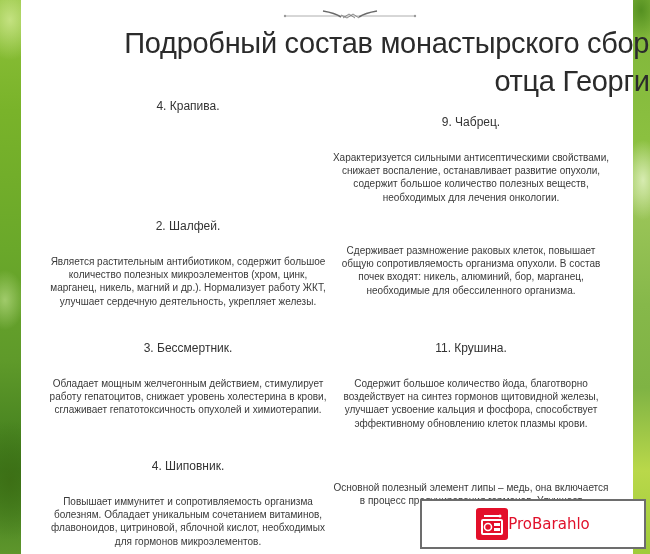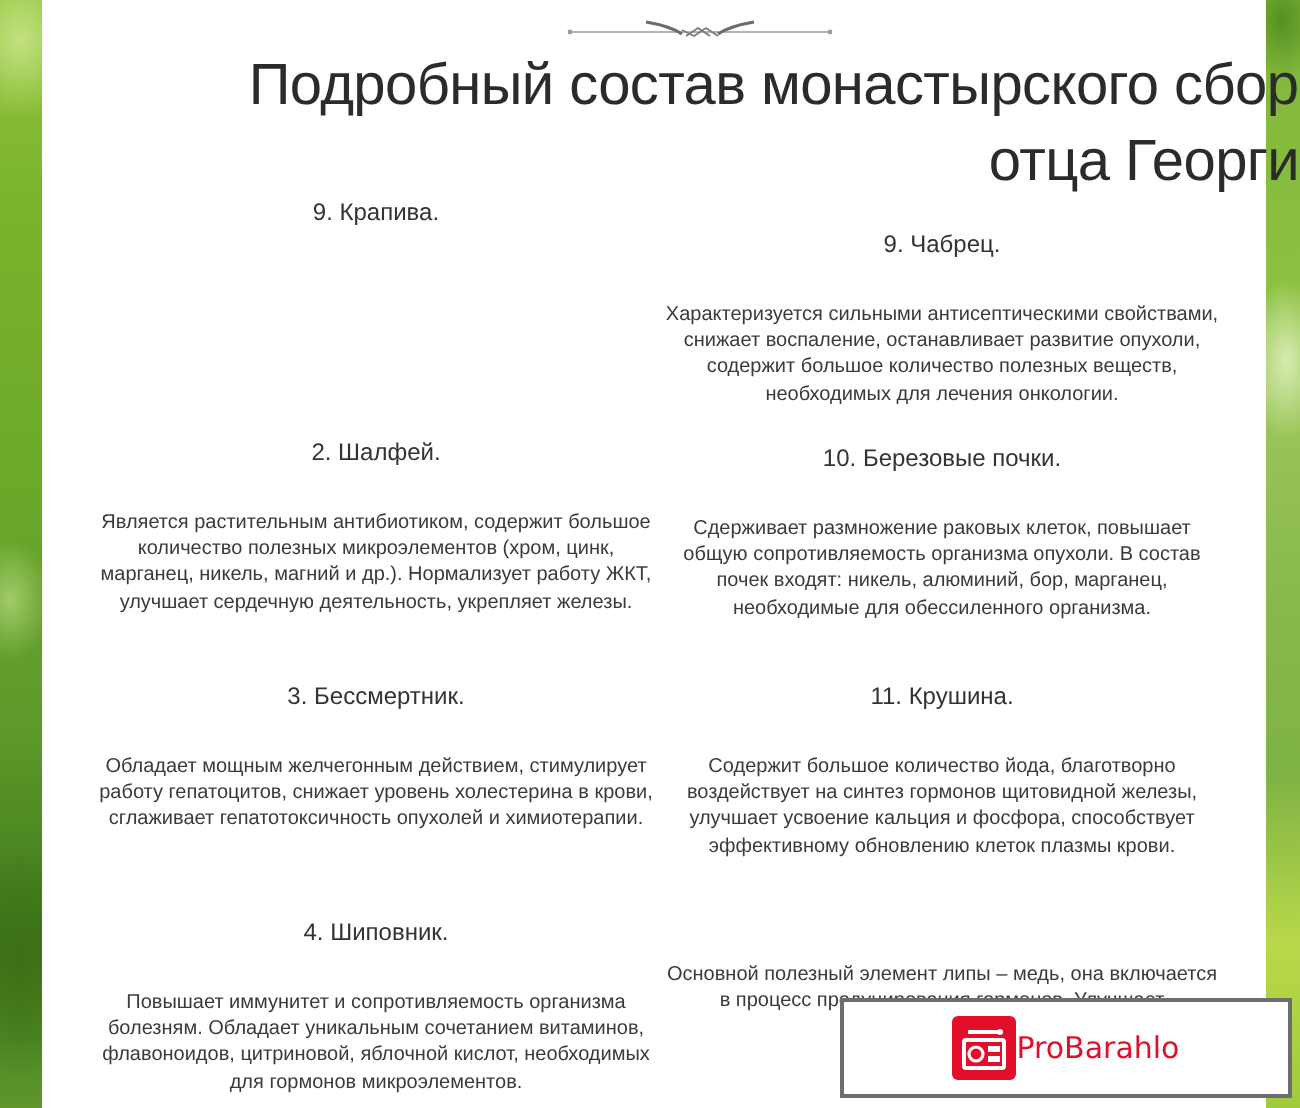--- a/index.html
+++ b/index.html
@@ -131,21 +131,21 @@
     <path d="M58 5 L64 8 L70 4 L76 8 M60 8 L66 4 L72 8" stroke="#7a7a7a" stroke-width="0.9" fill="none"></path>
   </svg>
 
   <h1 class="title">
     <span>Подробный состав монастырского сбора</span><br>
     <span>отца Георгия</span>
   </h1>
 
   <div class="col col-left">
     <div class="item" style="top:0px;">
-      <h3 class="item-heading">9. Крапива.</h3>
+      <h3 class="item-heading">4. Крапива.</h3>
     </div>
     <div class="item" style="top:120px;">
       <h3 class="item-heading">2. Шалфей.</h3>
       <p class="item-text">Является растительным антибиотиком, содержит большое количество полезных микроэлементов (хром, цинк, марганец, никель, магний и др.). Нормализует работу ЖКТ, улучшает сердечную деятельность, укрепляет железы.</p>
     </div>
     <div class="item" style="top:242px;">
       <h3 class="item-heading">3. Бессмертник.</h3>
       <p class="item-text">Обладает мощным желчегонным действием, стимулирует работу гепатоцитов, снижает уровень холестерина в крови, сглаживает гепатотоксичность опухолей и химиотерапии.</p>
     </div>
     <div class="item" style="top:360px;">
@@ -153,21 +153,20 @@
       <p class="item-text">Повышает иммунитет и сопротивляемость организма болезням. Обладает уникальным сочетанием витаминов, флавоноидов, цитриновой, яблочной кислот, необходимых для гормонов микроэлементов.</p>
     </div>
   </div>
 
   <div class="col col-right">
     <div class="item" style="top:16px;">
       <h3 class="item-heading">9. Чабрец.</h3>
       <p class="item-text">Характеризуется сильными антисептическими свойствами, снижает воспаление, останавливает развитие опухоли, содержит большое количество полезных веществ, необходимых для лечения онкологии.</p>
     </div>
     <div class="item" style="top:123px;">
-      <h3 class="item-heading">10. Березовые почки.</h3>
       <p class="item-text">Сдерживает размножение раковых клеток, повышает общую сопротивляемость организма опухоли. В состав почек входят: никель, алюминий, бор, марганец, необходимые для обессиленного организма.</p>
     </div>
     <div class="item" style="top:242px;">
       <h3 class="item-heading">11. Крушина.</h3>
       <p class="item-text">Содержит большое количество йода, благотворно воздействует на синтез гормонов щитовидной железы, улучшает усвоение кальция и фосфора, способствует эффективному обновлению клеток плазмы крови.</p>
     </div>
     <div class="item" style="top:360px;">
       <p class="item-text">Основной полезный элемент липы – медь, она включается в процесс продуцирования гормонов. Улучшает</p>
     </div>
   </div>

